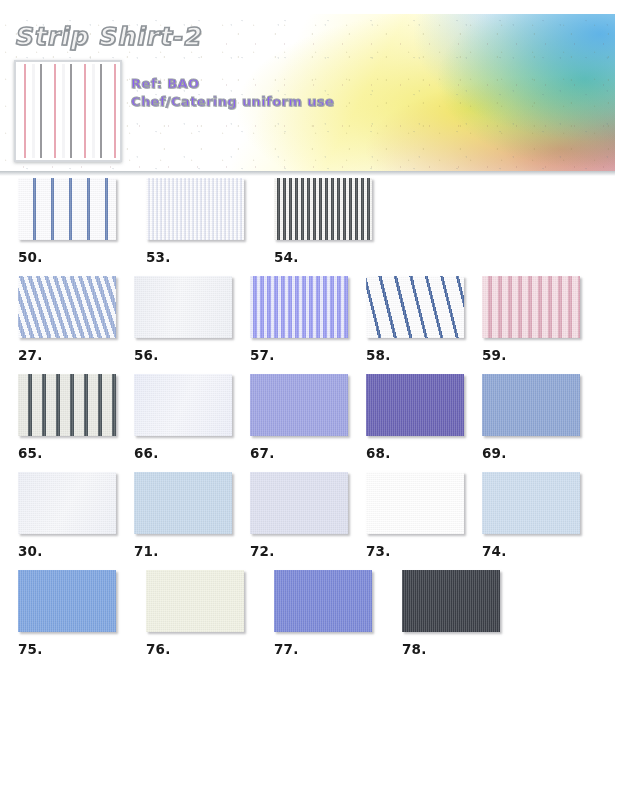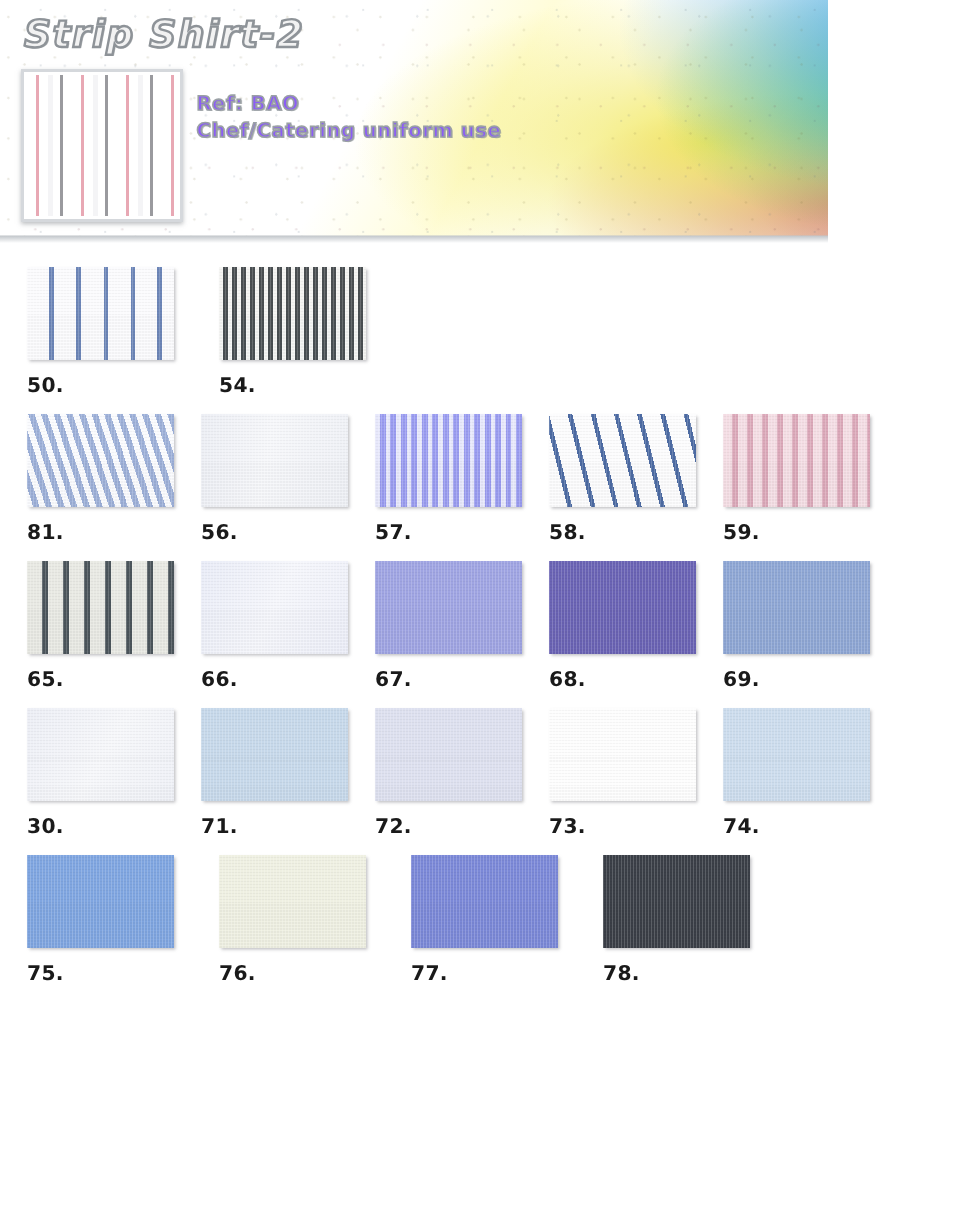--- a/index.html
+++ b/index.html
@@ -11,24 +11,25 @@
     width: 640px;
     height: 803px;
     position: relative;
     font-family: "Liberation Sans", sans-serif;
     overflow: hidden;
   }
 
   
   .banner {
     position: relative;
-    width: 552px;
+    width: 615px;
     height: 162px;
     overflow: hidden;
     background: #ffffff;
+    margin-top: 14px;
   }
   .banner-art {
     position: absolute;
     inset: 0;
     background:
       radial-gradient(ellipse 260px 150px at 600px 20px, rgba(80,170,235,0.85) 0%, rgba(80,170,235,0.35) 38%, rgba(80,170,235,0) 72%),
       radial-gradient(ellipse 200px 120px at 585px 65px, rgba(70,195,130,0.80) 0%, rgba(70,195,130,0.30) 42%, rgba(70,195,130,0) 74%),
       radial-gradient(ellipse 300px 130px at 470px 95px, rgba(240,230,80,0.85) 0%, rgba(240,230,80,0.32) 45%, rgba(240,230,80,0) 78%),
       radial-gradient(ellipse 250px 95px at 560px 135px, rgba(205,90,120,0.78) 0%, rgba(205,90,120,0.28) 45%, rgba(205,90,120,0) 78%),
       radial-gradient(ellipse 170px 90px at 630px 120px, rgba(140,90,150,0.70) 0%, rgba(140,90,150,0.25) 45%, rgba(140,90,150,0) 78%),
@@ -270,28 +271,32 @@
   <div class="banner-rule"></div>
 </div>
 
 <div class="grid" id="swatch-grid">
     <div class="row">
       <div class="cell">
         <div class="tile tile-shadow weave p50" title="white with wide-spaced slate blue vertical stripes"></div>
         <div class="label">50.</div>
       </div>
       <div class="cell">
+        <div class="tile tile-shadow weave p53" title="pale lavender fine vertical pinstripe"></div>
+        <div class="label">53.</div>
+      </div>
+      <div class="cell">
         <div class="tile tile-shadow weave p54" title="white with dense dark charcoal vertical stripes"></div>
         <div class="label">54.</div>
       </div>
     </div>
     <div class="row">
       <div class="cell">
         <div class="tile tile-shadow weave p55" title="blue diagonal stripes on white"></div>
-        <div class="label">81.</div>
+        <div class="label">27.</div>
       </div>
       <div class="cell">
         <div class="tile tile-shadow weave p56" title="plain pale gray-blue"></div>
         <div class="label">56.</div>
       </div>
       <div class="cell">
         <div class="tile tile-shadow weave p57" title="periwinkle purple vertical stripes"></div>
         <div class="label">57.</div>
       </div>
       <div class="cell">

